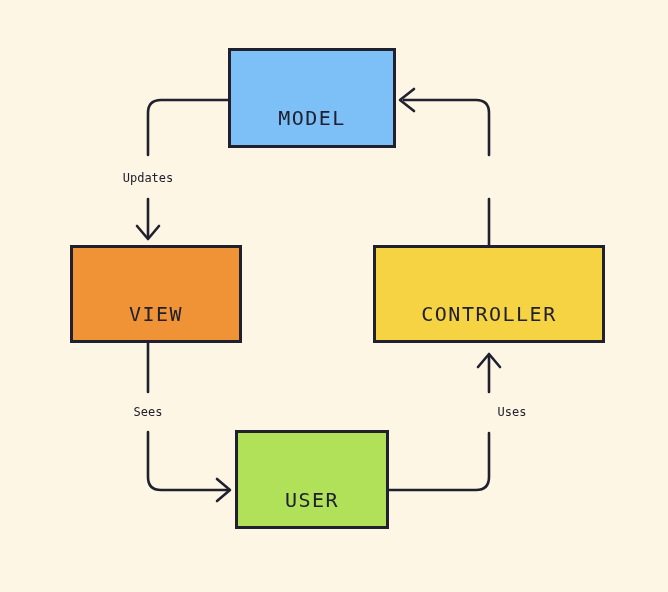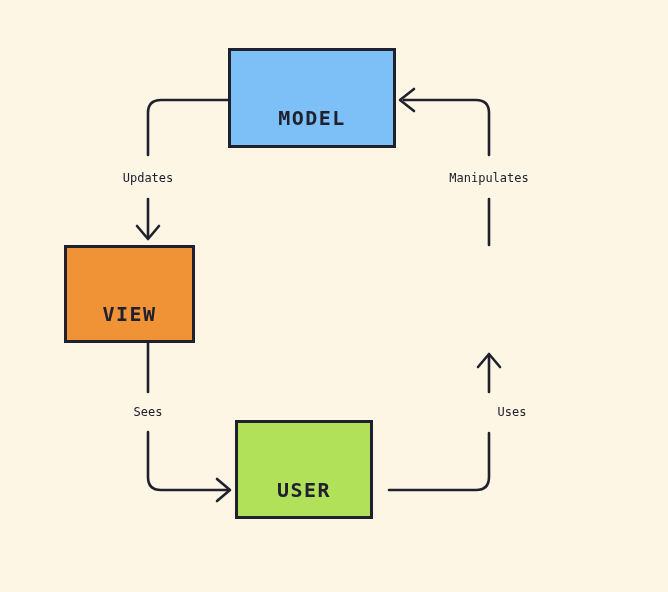--- a/index.html
+++ b/index.html
@@ -18,27 +18,27 @@
     position: absolute;
     box-sizing: border-box;
     border: 3px solid #20202f;
     display: flex;
     align-items: center;
     justify-content: center;
   }
   .node-label {
     font-size: 20px;
     letter-spacing: 1.5px;
-    font-weight: 700;
+    font-weight: 400;
     margin-top: 40px;
   }
   .node-model      { left: 228px; top: 48px;  width: 168px; height: 100px; }
-  .node-view       { left: 64px;  top: 245px; width: 131px; height: 98px;  }
+  .node-view       { left: 70px;  top: 245px; width: 172px; height: 98px;  }
   .node-controller { left: 373px; top: 245px; width: 232px; height: 98px;  }
-  .node-user       { left: 235px; top: 420px; width: 138px; height: 99px;  }
+  .node-user       { left: 235px; top: 430px; width: 154px; height: 99px;  }
   .edge-label {
     position: absolute;
     transform: translate(-50%, -50%);
     font-size: 12px;
     white-space: nowrap;
   }
   .edge-label-updates     { left: 148px; top: 178px; }
   .edge-label-manipulates { left: 489px; top: 178px; }
   .edge-label-sees        { left: 148px; top: 412px; }
   .edge-label-uses        { left: 512px; top: 412px; }
@@ -85,26 +85,28 @@
   </svg>
 
   <div class="node node-model" style="background-color: rgb(124, 192, 247);">
     <span class="node-label">MODEL</span>
   </div>
 
   <div class="node node-view" style="background-color: rgb(239, 147, 54);">
     <span class="node-label">VIEW</span>
   </div>
 
+  <div class="node node-controller" style="background-color: rgb(245, 211, 67);">
+    <span class="node-label">CONTROLLER</span>
+  </div>
 
   <div class="node node-user" style="background-color: rgb(177, 225, 88);">
     <span class="node-label">USER</span>
   </div>
 
   <div class="edge-label edge-label-updates">Updates</div>
 
-  <div class="edge-label edge-label-manipulates">Manipulates</div>
 
   <div class="edge-label edge-label-sees">Sees</div>
 
   <div class="edge-label edge-label-uses">Uses</div>
 
 </div>
 
 </body></html>

